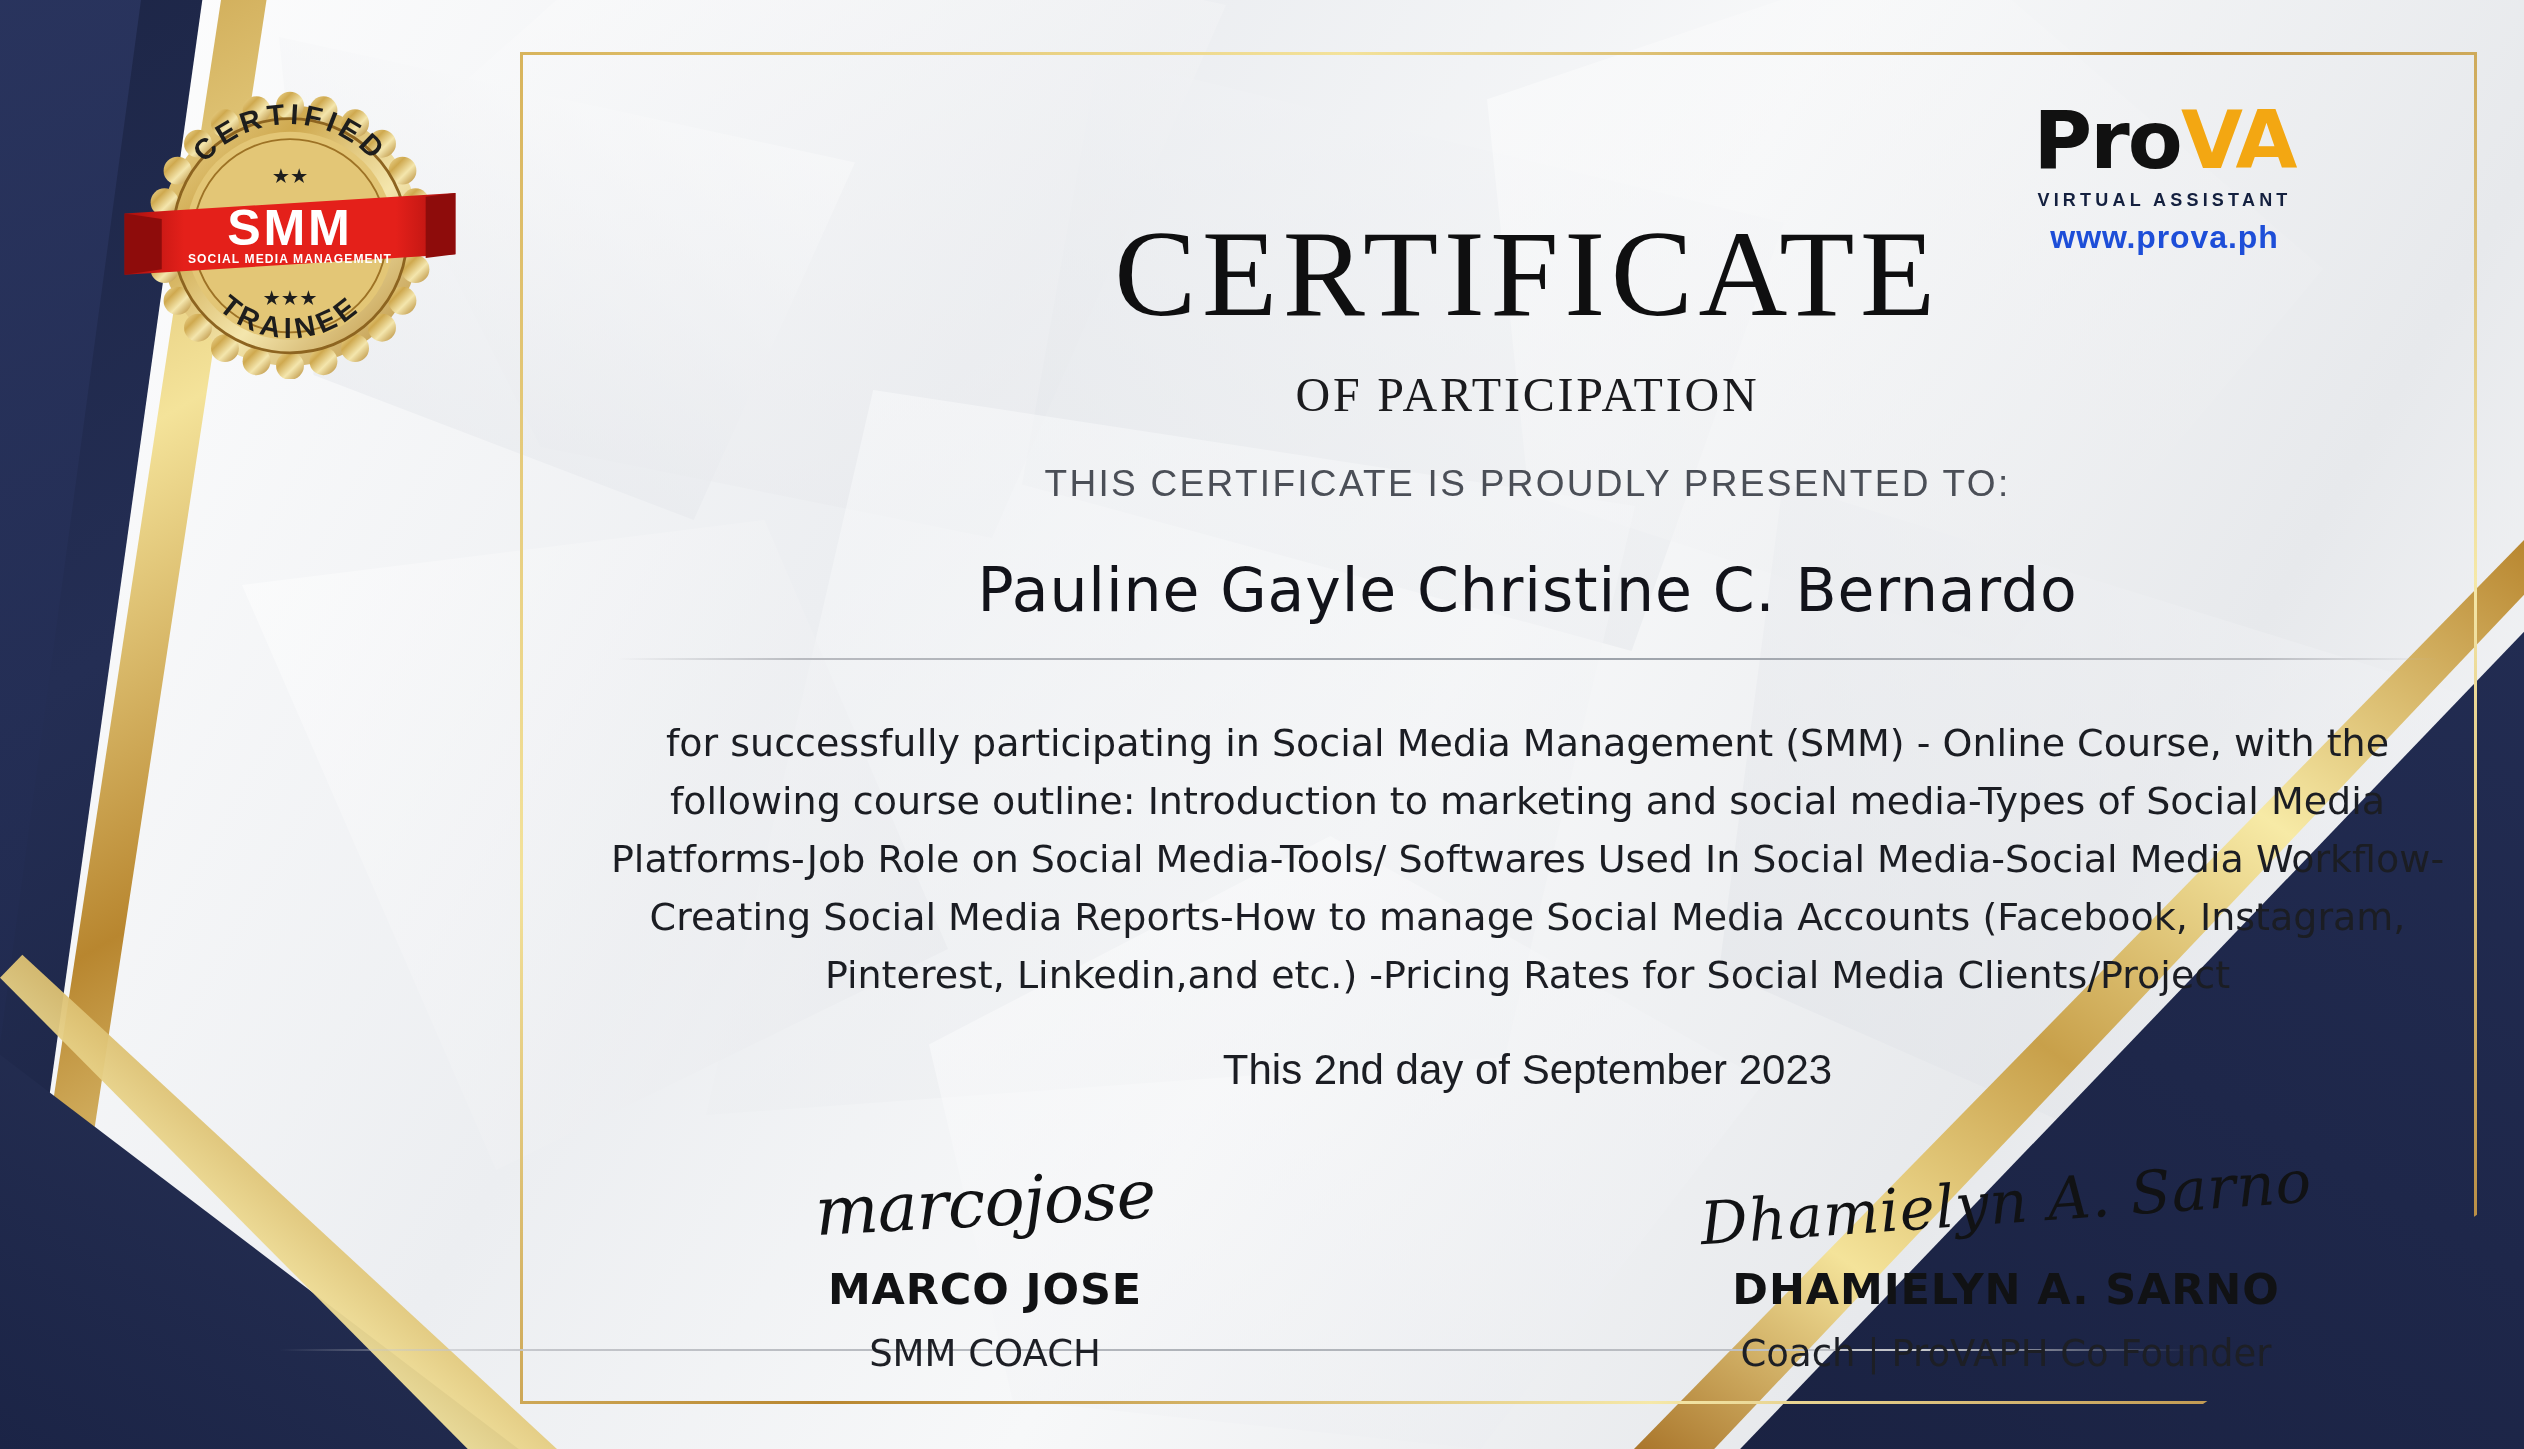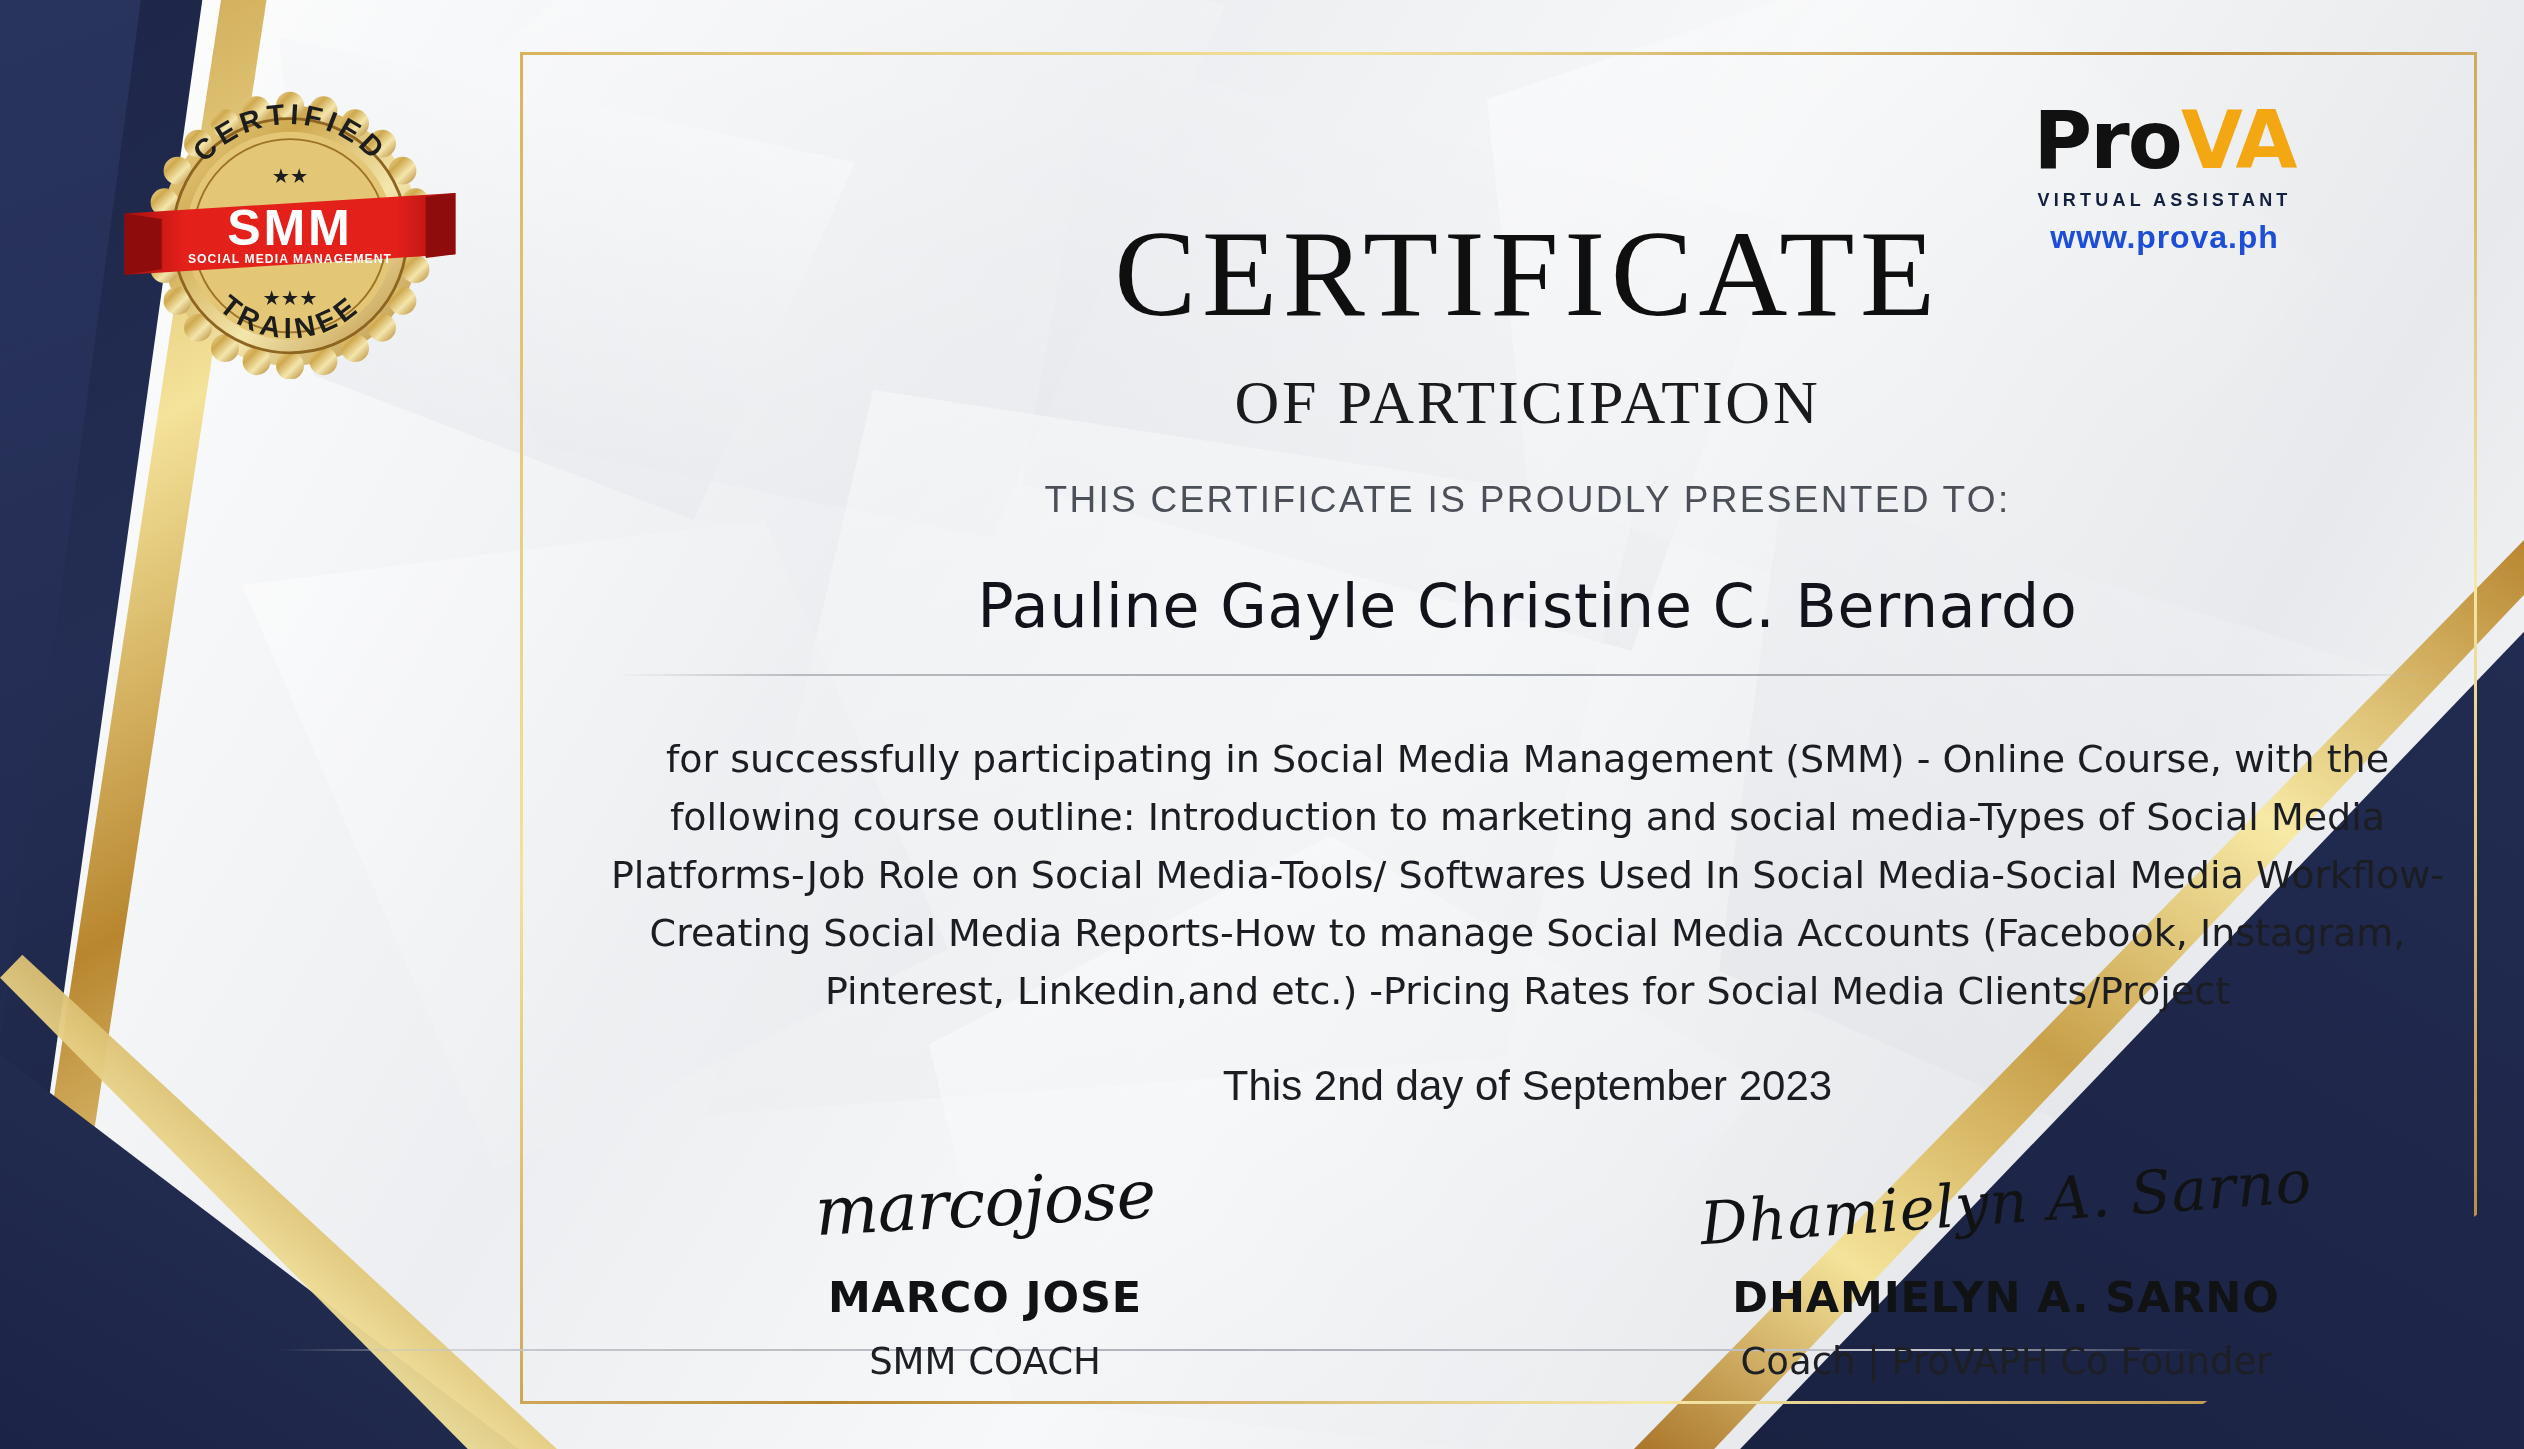--- a/index.html
+++ b/index.html
@@ -194,21 +194,21 @@
     margin-top: 212px;
     font-family: "Liberation Serif", serif;
     font-size: 123px;
     letter-spacing: 5.6px;
     color: #0f0f10;
     line-height: 1;
   }
   .subtitle {
     margin-top: 32px;
     font-family: "Liberation Serif", serif;
-    font-size: 62px;
+    font-size: 48px;
     letter-spacing: 2.8px;
     color: #1b1b1e;
   }
   .presented {
     margin-top: 41px;
     font-family: "Liberation Sans", sans-serif;
     font-size: 37px;
     letter-spacing: 2.3px;
     color: #4b4f57;
   }
@@ -271,21 +271,21 @@
     font-size: 59px;
     transform: rotate(-4deg);
     letter-spacing: 0.9px;
   }
   .sig-name {
     font-family: "DejaVu Sans", sans-serif;
     font-weight: bold;
     font-size: 43px;
     letter-spacing: 0.9px;
     color: #111214;
-    margin-top: 18px;
+    margin-top: 10px;
   }
   .sig-role {
     font-family: "DejaVu Sans", sans-serif;
     font-size: 37px;
     color: #1d1f25;
     margin-top: 18px;
   }
 
   .bottom-rule {
     position: absolute;

